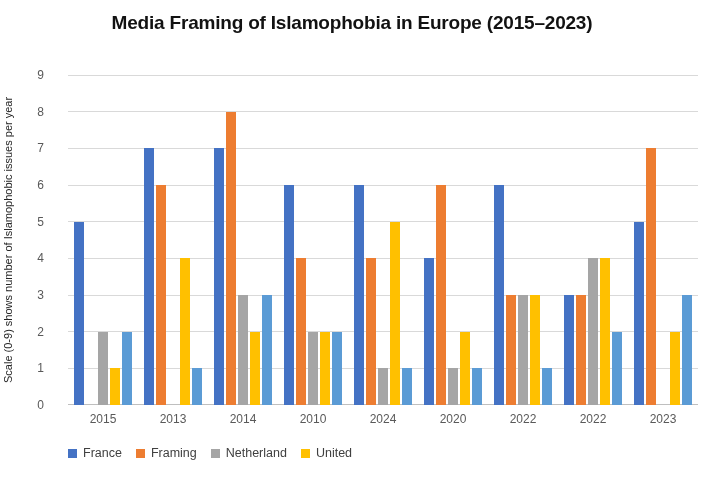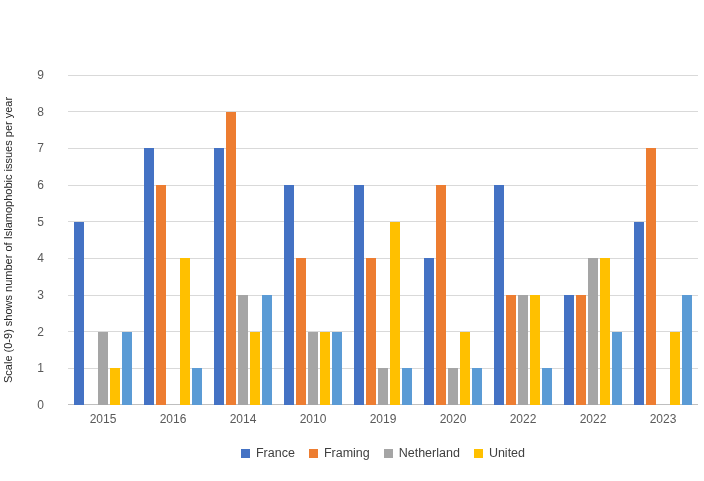--- a/index.html
+++ b/index.html
@@ -104,21 +104,21 @@
     text-align: center;
     font-size: 12px;
     color: #595959;
   }
   .legend {
     position: absolute;
     left: 68px;
     top: 446px;
     width: 630px;
     display: flex;
-    justify-content: center;
+    justify-content: flex-start;
     align-items: center;
     gap: 14px;
   }
   .legend-item {
     display: flex;
     align-items: center;
     gap: 6px;
   }
   .legend-swatch {
     width: 9px;
@@ -128,20 +128,21 @@
   .legend-label {
     font-size: 12.5px;
     color: #404040;
     white-space: nowrap;
   }
 </style>
 </head>
 <body>
 
 <div class="chart-container">
+  <h1 class="chart-title">Media Framing of Islamophobia in Europe (2015–2023)</h1>
   <div class="y-axis-title">Scale (0-9) shows number of Islamophobic issues per year</div>
   <div class="y-ticks" id="yticks">
       <div class="y-tick" style="top: 322px;">0</div>
       <div class="y-tick" style="top: 285.333px;">1</div>
       <div class="y-tick" style="top: 248.667px;">2</div>
       <div class="y-tick" style="top: 212px;">3</div>
       <div class="y-tick" style="top: 175.333px;">4</div>
       <div class="y-tick" style="top: 138.667px;">5</div>
       <div class="y-tick" style="top: 102px;">6</div>
       <div class="y-tick" style="top: 65.3333px;">7</div>
@@ -220,24 +221,24 @@
           <div class="bar" style="height: 55.5556%; background: rgb(68, 114, 196);"></div>
           <div class="bar" style="height: 77.7778%; background: rgb(237, 125, 49);"></div>
           <div class="bar" style="height: 0%; background: rgb(165, 165, 165);"></div>
           <div class="bar" style="height: 22.2222%; background: rgb(255, 192, 0);"></div>
           <div class="bar" style="height: 33.3333%; background: rgb(91, 155, 213);"></div>
         </div>
       </div>
   </div>
   <div class="x-labels" id="xlabels">
       <div class="x-label">2015</div>
-      <div class="x-label">2016</div>
+      <div class="x-label">2013</div>
       <div class="x-label">2014</div>
       <div class="x-label">2010</div>
-      <div class="x-label">2019</div>
+      <div class="x-label">2024</div>
       <div class="x-label">2020</div>
       <div class="x-label">2022</div>
       <div class="x-label">2022</div>
       <div class="x-label">2023</div>
     </div>
   <div class="legend" id="legend">
       <div class="legend-item">
         <span class="legend-swatch" style="background: rgb(68, 114, 196);"></span>
         <span class="legend-label">France</span>
       </div>

